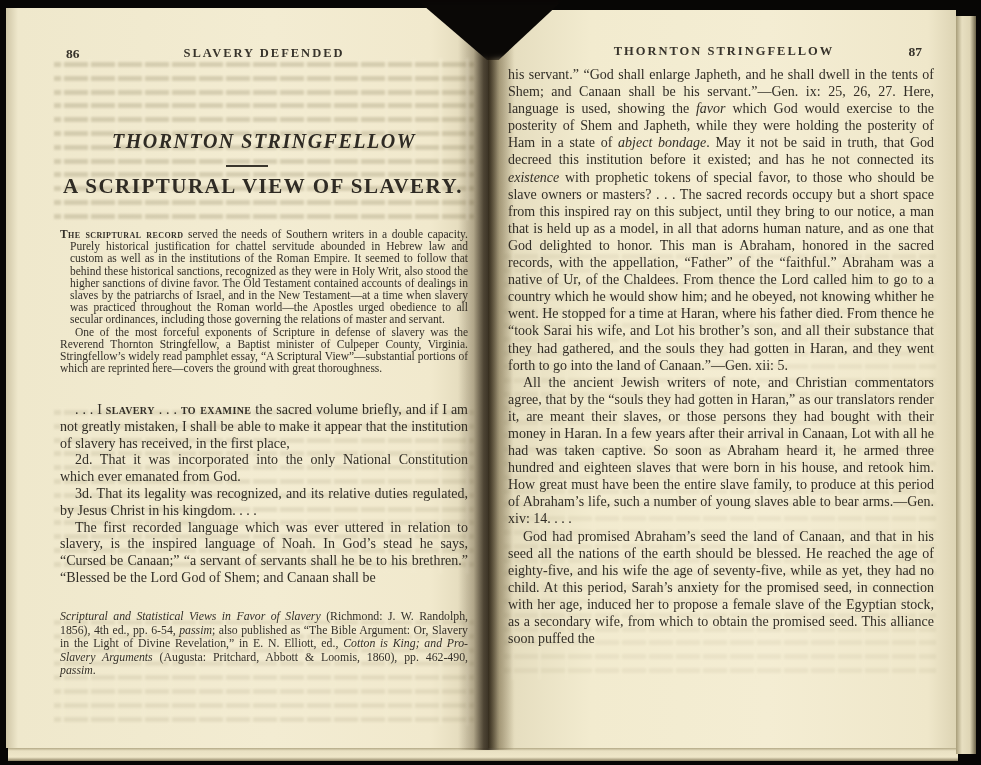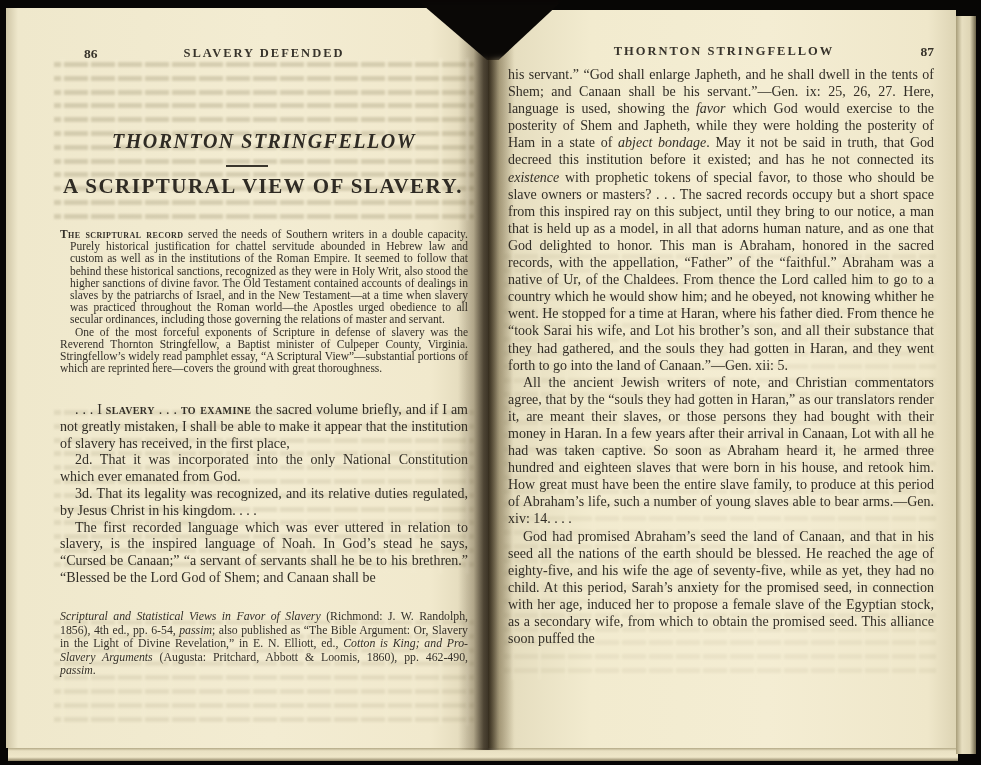--- a/index.html
+++ b/index.html
@@ -34,22 +34,22 @@
   .bleed-mid{left:48px;right:14px;top:398px;height:168px;opacity:.42;}
   .bleed-low{left:48px;right:14px;top:608px;height:110px;opacity:.38;}
   .bleed-r{left:16px;right:20px;top:240px;height:430px;opacity:.25;}
 
   
   .header{position:absolute;left:54px;right:20px;text-align:center;
     font-size:12.5px;font-weight:bold;letter-spacing:2px;color:#37332b;}
   .page-left  .header{top:38px;}
   .page-right .header{top:34px;left:26px;right:22px;}
   .pagenum{position:absolute;top:0;font-size:13.5px;letter-spacing:0;}
-  .pagenum.pn-left{left:24px;}
-  .pagenum.pn-right{right:0px;font-family:Liberation Serif, serif;}
+  .pagenum.pn-left{left:6px;}
+  .pagenum.pn-right{right:12px;font-family:Liberation Serif, serif;}
 
   .chapter-title{position:absolute;left:54px;right:20px;top:122px;text-align:center;
     font-size:20px;font-weight:bold;font-style:italic;letter-spacing:1.5px;color:#2f2b24;}
   .title-rule{position:absolute;left:50%;top:157px;width:42px;height:2px;margin-left:-21px;background:#3a362d;}
   .chapter-subtitle{position:absolute;left:44px;right:12px;top:166px;text-align:center;
     font-size:21px;font-weight:bold;letter-spacing:1.5px;color:#2f2b24;}
 
   p{margin:0;text-align:justify;}
   p.indent{text-indent:15px;}
   p.hang{padding-left:10px;text-indent:-10px;}

